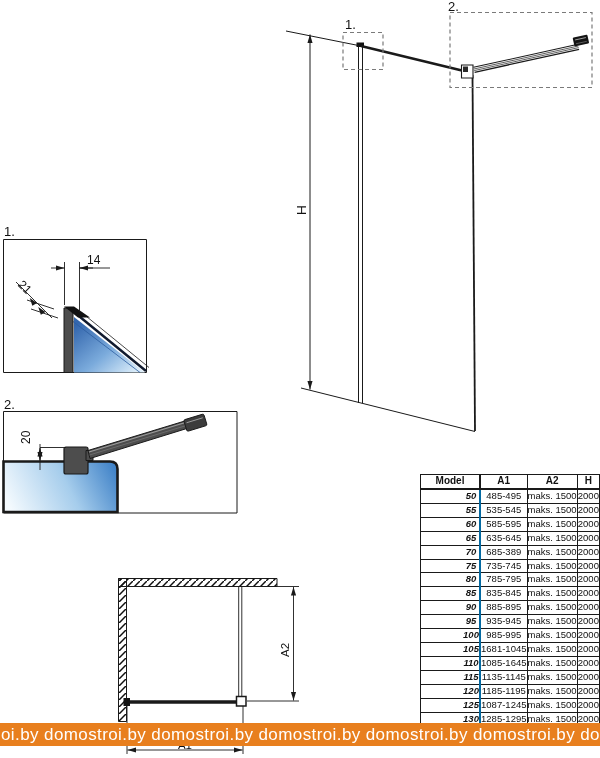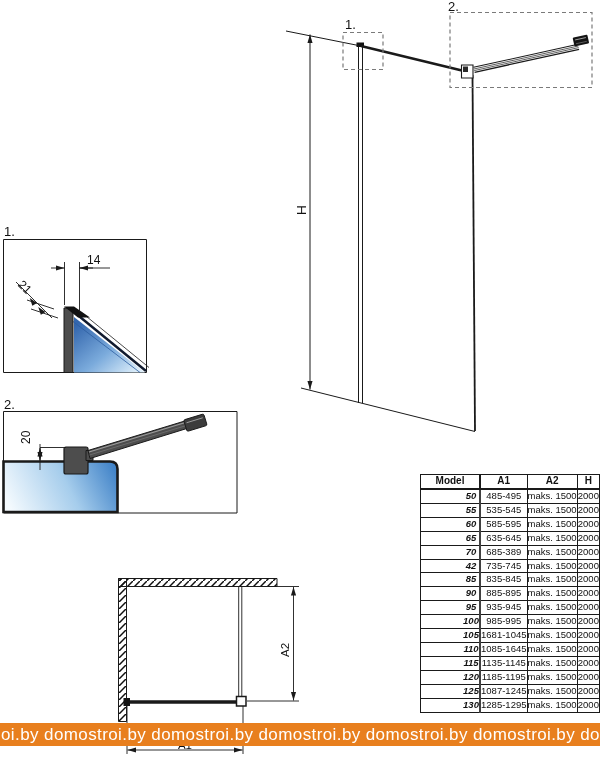--- a/index.html
+++ b/index.html
@@ -6,21 +6,21 @@
   .screen{position:relative;width:600px;height:758px;background:#fff;overflow:hidden;
           font-family:"Liberation Sans",sans-serif;}
   svg.drawing{position:absolute;left:0;top:0;z-index:1;}
   svg.drawing line, svg.drawing rect, svg.drawing path, svg.drawing polygon{vector-effect:non-scaling-stroke;}
   table.spec{position:absolute;left:420px;top:474px;z-index:2;border-collapse:collapse;background:#fff;
              table-layout:fixed;}
   .spec th,.spec td{border:1px solid #1a1a1a;text-align:center;vertical-align:middle;padding:0;
                     font-size:9.5px;font-family:"Liberation Sans",sans-serif;color:#111;
                     height:12.9px;line-height:12.9px;overflow:hidden;white-space:nowrap;}
   .spec th{font-weight:bold;font-size:10px;height:13px;border-bottom:2px solid #1a1a1a;border-radius:6px;}
-  .spec td.model{font-weight:bold;font-style:italic;border-right:2px solid #404040;padding-left:42px;}
+  .spec td.model{font-weight:bold;font-style:italic;border-right:2px solid #0369a1;padding-left:42px;}
   .spec th.c0{border-right:2px solid #1a1a1a;}
   .c0{width:32px}.c1{width:53px}.c2{width:57px}.c3{width:34px}
   .watermark{position:absolute;left:0;top:723px;width:600px;height:23px;z-index:6;
              background:#e87f1e;color:#ffffff;font-size:17px;line-height:23px;
              white-space:nowrap;overflow:hidden;letter-spacing:0.4px;padding-left:1px;}
   .dimtext{font-family:"Liberation Sans",sans-serif;fill:#111;}
 </style>
 </head>
 <body>
 
@@ -220,22 +220,28 @@
           <td class="c2">maks. 1500</td>
           <td class="c3">2000</td>
         </tr>
         <tr>
           <td class="c0 model">70</td>
           <td class="c1">685-389</td>
           <td class="c2">maks. 1500</td>
           <td class="c3">2000</td>
         </tr>
         <tr>
-          <td class="c0 model">42</td>
+          <td class="c0 model">75</td>
           <td class="c1">735-745</td>
+          <td class="c2">maks. 1500</td>
+          <td class="c3">2000</td>
+        </tr>
+        <tr>
+          <td class="c0 model">80</td>
+          <td class="c1">785-795</td>
           <td class="c2">maks. 1500</td>
           <td class="c3">2000</td>
         </tr>
         <tr>
           <td class="c0 model">85</td>
           <td class="c1">835-845</td>
           <td class="c2">maks. 1500</td>
           <td class="c3">2000</td>
         </tr>
         <tr>

